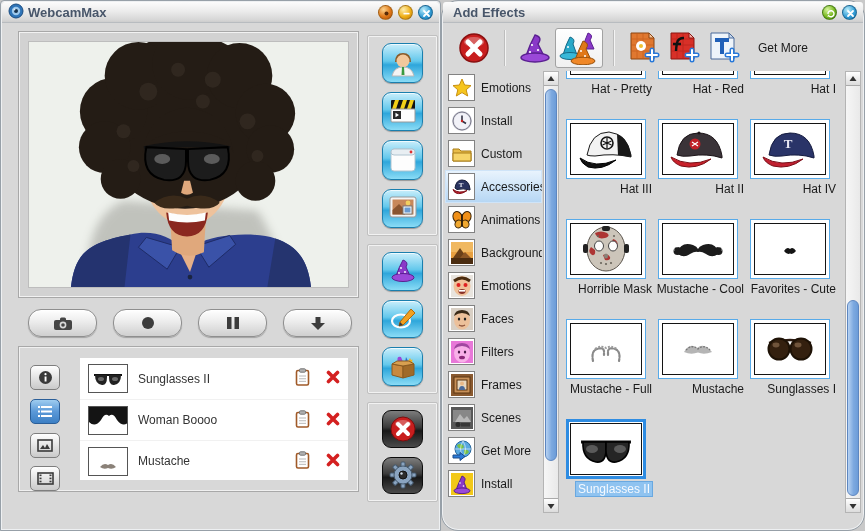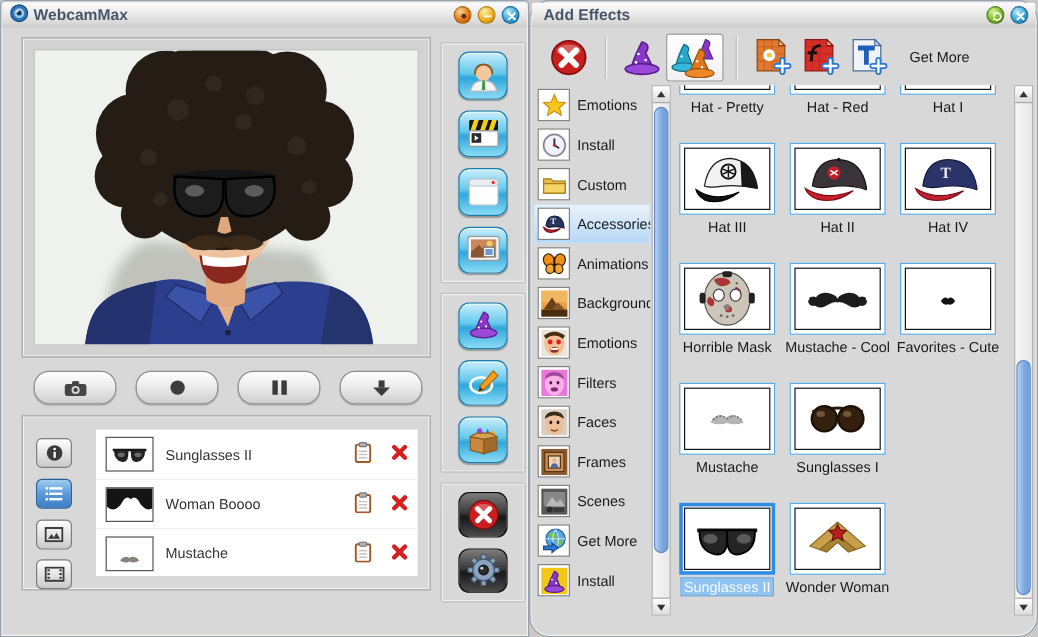--- a/index.html
+++ b/index.html
@@ -139,21 +139,21 @@
     position:absolute; left:120px; right:22px; top:70px; height:442px;
     overflow:hidden; background:#d8d8d8;
   }
   .grid-row { position:absolute; left:4px; display:flex; gap:12px; }
   .cell { width:80px; display:flex; flex-direction:column; align-items:center; }
   .thumb {
     width:80px; height:60px; border:1px solid #57aae9; background:#fff; padding:3px;
   }
   .thumb.sel { border:3px solid #2e8ce2; padding:1px; }
   .thumb-inner { width:100%; height:100%; border:1px solid #141414; background:#fff; display:flex; align-items:center; justify-content:center; overflow:hidden; }
-  .cell-label { width:92px; margin:3px 0 0 0; text-align:center; line-height:14px; color:#1a1a1a; }
+  .cell-label { width:92px; margin:3px 0 0 0; text-align:right; line-height:14px; color:#1a1a1a; }
   .sel-label { background:#8fc3f0; color:#f6faff; padding:0 2px; outline:1px solid #69a8e0; }
 </style>
 </head>
 <body>
 
 <div class="window" id="win-left">
   <div class="titlebar">
     <span>
       <svg width="16" height="16">
           <circle cx="8" cy="8" r="7" fill="#2e74b8" stroke="#1a4c80"></circle>
@@ -667,42 +667,42 @@
             <circle cx="14.5" cy="10" r="2" fill="#e02020"></circle>
             <ellipse cx="11" cy="16.5" rx="3.5" ry="2.4" fill="#8a3028"></ellipse>
             <rect x="8" y="15" width="6" height="1.6" fill="#fff"></rect>
           </svg>
         </span>
       <span class="cat-label">Emotions</span>
     </div>
     <div class="cat-item">
       <span class="cat-icon">
           <svg width="22" height="22">
+            <rect width="22" height="22" fill="#d8cfc4"></rect>
+            <ellipse cx="11" cy="12" rx="8" ry="9.5" fill="#ecc09a"></ellipse>
+            <path d="M3,8 Q4,2 11,2 Q18,2 19,8 Q15,5 11,5 Q7,5 3,8 Z" fill="#3a2a18"></path>
+            <ellipse cx="8" cy="11" rx="1.2" ry="1.5" fill="#222"></ellipse>
+            <ellipse cx="14" cy="11" rx="1.2" ry="1.5" fill="#222"></ellipse>
+            <path d="M8,17 Q11,19 14,17" stroke="#8a5038" stroke-width="1.4" fill="none"></path>
+          </svg>
+        </span>
+      <span class="cat-label">Faces</span>
+    </div>
+    <div class="cat-item">
+      <span class="cat-icon">
+          <svg width="22" height="22">
             <rect width="22" height="22" fill="#e878d8"></rect>
             <ellipse cx="11" cy="12" rx="8" ry="9.5" fill="#f8b0e8"></ellipse>
             <path d="M3,8 Q4,2 11,2 Q18,2 19,8 Q15,5 11,5 Q7,5 3,8 Z" fill="#a048a0"></path>
             <ellipse cx="8" cy="11" rx="1.2" ry="1.5" fill="#4a1848"></ellipse>
             <ellipse cx="14" cy="11" rx="1.2" ry="1.5" fill="#4a1848"></ellipse>
             <ellipse cx="11" cy="16.5" rx="3" ry="1.8" fill="#8a2878"></ellipse>
           </svg>
         </span>
       <span class="cat-label">Filters</span>
-    </div>
-    <div class="cat-item">
-      <span class="cat-icon">
-          <svg width="22" height="22">
-            <rect width="22" height="22" fill="#d8cfc4"></rect>
-            <ellipse cx="11" cy="12" rx="8" ry="9.5" fill="#ecc09a"></ellipse>
-            <path d="M3,8 Q4,2 11,2 Q18,2 19,8 Q15,5 11,5 Q7,5 3,8 Z" fill="#3a2a18"></path>
-            <ellipse cx="8" cy="11" rx="1.2" ry="1.5" fill="#222"></ellipse>
-            <ellipse cx="14" cy="11" rx="1.2" ry="1.5" fill="#222"></ellipse>
-            <path d="M8,17 Q11,19 14,17" stroke="#8a5038" stroke-width="1.4" fill="none"></path>
-          </svg>
-        </span>
-      <span class="cat-label">Faces</span>
     </div>
     <div class="cat-item">
       <span class="cat-icon">
           <svg width="22" height="22">
             <rect width="22" height="22" fill="#8a5a30"></rect>
             <rect x="3" y="3" width="16" height="16" fill="#c89058" stroke="#5a3410"></rect>
             <rect x="6" y="6" width="10" height="10" fill="#e8d8c0" stroke="#5a3410"></rect>
             <circle cx="11" cy="9.5" r="2" fill="#e8b888"></circle>
             <path d="M8,16 Q8,12 11,12 Q14,12 14,16 Z" fill="#4a6a9a"></path>
           </svg>
@@ -884,20 +884,31 @@
           </div>
         <div class="cell-label">Favorites - Cute</div>
       </div>
     </div>
 
     <div class="grid-row" style="top:248px">
       <div class="cell">
         <div class="thumb">
             <div class="thumb-inner">
           <svg width="66" height="48">
+                <path d="M20,36 Q18,26 24,24 Q30,22 31,26 L31,30 M35,30 L35,26 Q36,22 42,24 Q48,26 46,36" stroke="#8a8a8a" stroke-width="2.2" fill="none" stroke-linecap="round" stroke-dasharray="2.4 1.6"></path>
+                <path d="M22,24 Q28,20 33,23 Q38,20 44,24" stroke="#9a9a9a" stroke-width="2" fill="none" stroke-dasharray="2 1.4"></path>
+              </svg>
+        </div>
+          </div>
+        <div class="cell-label">Mustache - Full</div>
+      </div>
+      <div class="cell">
+        <div class="thumb">
+            <div class="thumb-inner">
+          <svg width="66" height="48">
                 <path d="M19,27 Q25,17 32,23 Q39,17 47,27 Q39,30 33,27.5 Q26,30 19,27 Z" fill="#a8a8a8" opacity=".85"></path>
                 <path d="M21,25 Q27,19 33,24 Q39,19 45,25" stroke="#787878" stroke-width="1.4" fill="none" stroke-dasharray="1.8 1.4"></path>
               </svg>
         </div>
           </div>
         <div class="cell-label">Mustache</div>
       </div>
       <div class="cell">
         <div class="thumb">
             <div class="thumb-inner">
@@ -922,32 +933,20 @@
                 <path d="M8,17 L58,17" stroke="#111" stroke-width="3"></path>
                 <path d="M10,17 Q9,34 23,37 Q34,38.5 33,21 L33,17 Z" fill="#252525" stroke="#000" stroke-width="1.6"></path>
                 <path d="M56,17 Q57,34 43,37 Q32,38.5 33,21 L33,17 Z" fill="#252525" stroke="#000" stroke-width="1.6"></path>
                 <ellipse cx="19" cy="24" rx="6" ry="4" fill="#8f8f8f" opacity=".5"></ellipse>
                 <ellipse cx="47" cy="24" rx="6" ry="4" fill="#8f8f8f" opacity=".5"></ellipse>
               </svg>
         </div>
           </div>
         <div class="cell-label"><span class="sel-label">Sunglasses II</span></div>
       </div>
-      <div class="cell">
-        <div class="thumb">
-            <div class="thumb-inner">
-          <svg width="66" height="48">
-                <path d="M10,30 L33,10 L56,30 L48,33 L33,21 L18,33 Z" fill="#c8a04a" stroke="#8a6820"></path>
-                <path d="M18,33 L33,21 L48,33 L42,35 L33,27 L24,35 Z" fill="#a88434" stroke="#8a6820"></path>
-                <path d="M33,12 l2.2,4.6 5,0.6 -3.7,3.4 1,4.9 -4.5,-2.5 -4.5,2.5 1,-4.9 -3.7,-3.4 5,-0.6 Z" fill="#b82020" stroke="#701010"></path>
-              </svg>
-        </div>
-          </div>
-        <div class="cell-label">Wonder Woman</div>
-      </div>
     </div>
   </div>
 
   <div class="vscroll" id="grid-scroll">
     <div class="vs-arrow up">
         <svg width="8" height="8">
           <path d="M4,1 L7.5,6 L0.5,6 Z" fill="#333"></path>
         </svg>
       </div>
     <div class="vs-thumb" style="top:228px; height:196px;"></div>

